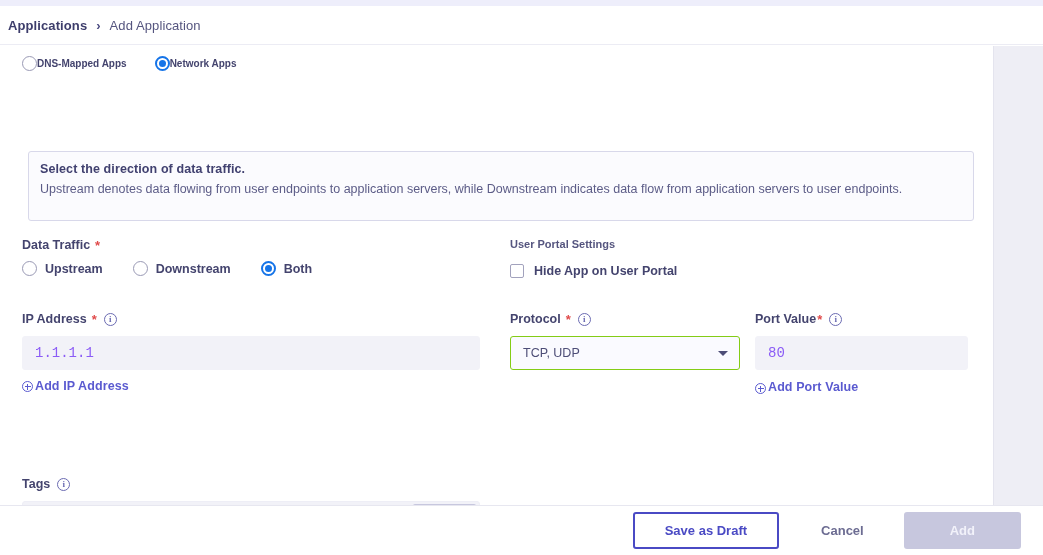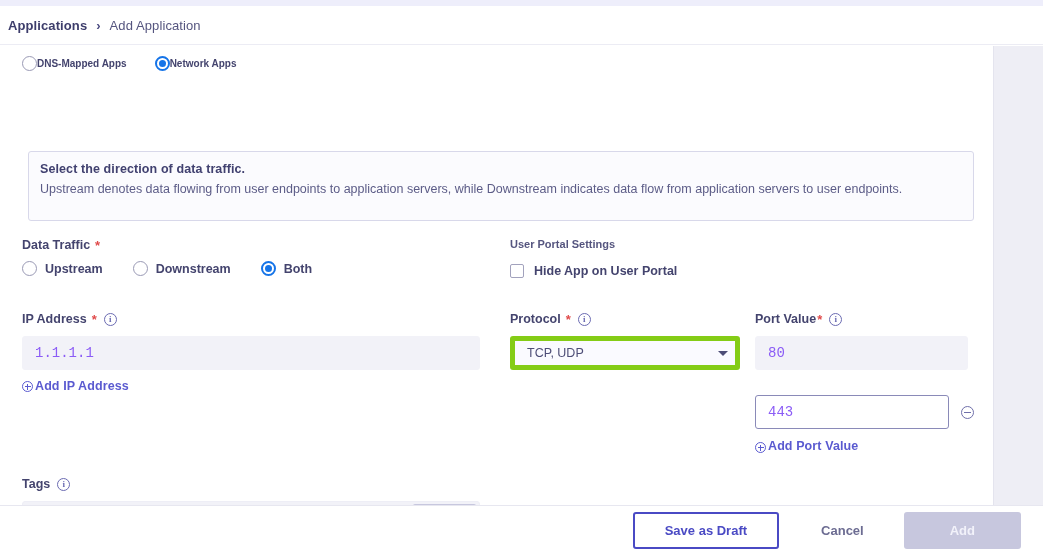--- a/index.html
+++ b/index.html
@@ -258,21 +258,21 @@
   
   .proto-block { position: absolute; top: 266px; left: 510px; width: 230px; }
   .select-wrap {
     margin-top: 10px;
     position: relative;
     width: 230px;
   }
   .select-box {
     height: 34px;
     background: #fafaff;
-    border: 5px solid #84cc16;
+    border: 1px solid #84cc16;
     border-radius: 3px;
     display: flex;
     align-items: center;
     padding: 0 12px;
     font-size: 12.5px;
     color: #4d4d77;
     cursor: pointer;
   }
   .chev {
     position: absolute;
@@ -512,26 +512,20 @@
 
     <div class="port-block">
       <div class="field-label">
         <span>Port Value</span>
         <span class="req tight">*</span>
         <span class="info-icon">i</span>
       </div>
       <div class="port-row1">
         <input class="inp" type="text" value="80" style="">
       </div>
-      <div class="port-row2">
-        <div class="field">
-          <input class="inp focused" type="text" value="443" style="">
-        </div>
-        <span class="minus-circ"></span>
-      </div>
       <div class="add-link port-add">
         <span class="plus-circ"></span>
         <span>Add Port Value</span>
       </div>
     </div>
 
     <div class="tags-block">
       <div class="field-label">
         <span>Tags</span>
         <span class="info-icon">i</span>

